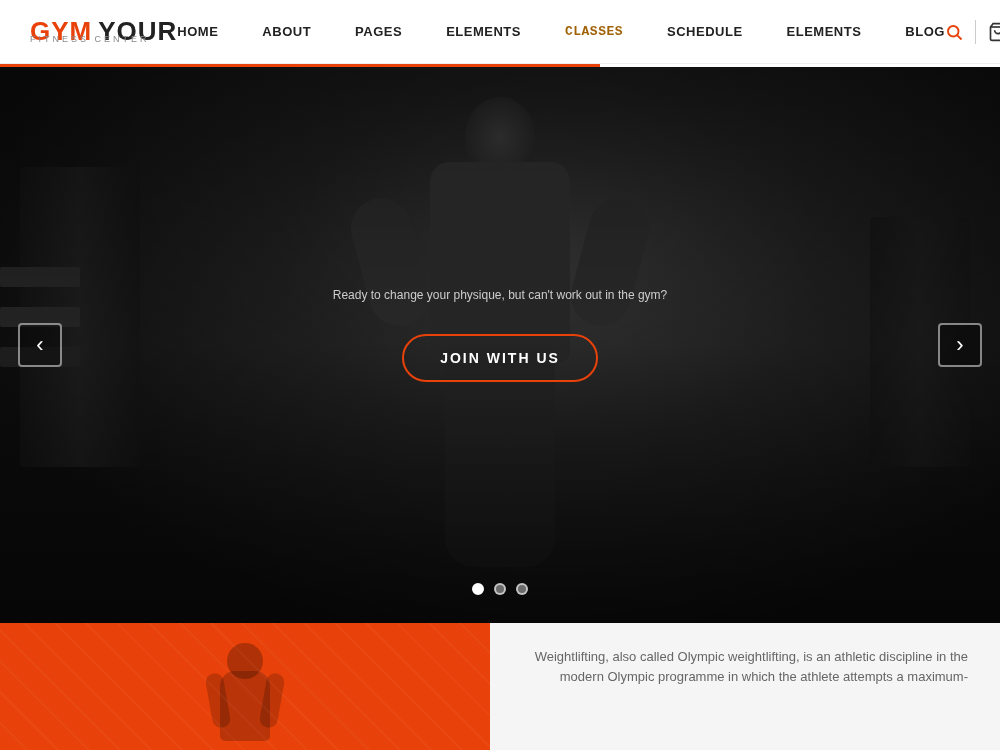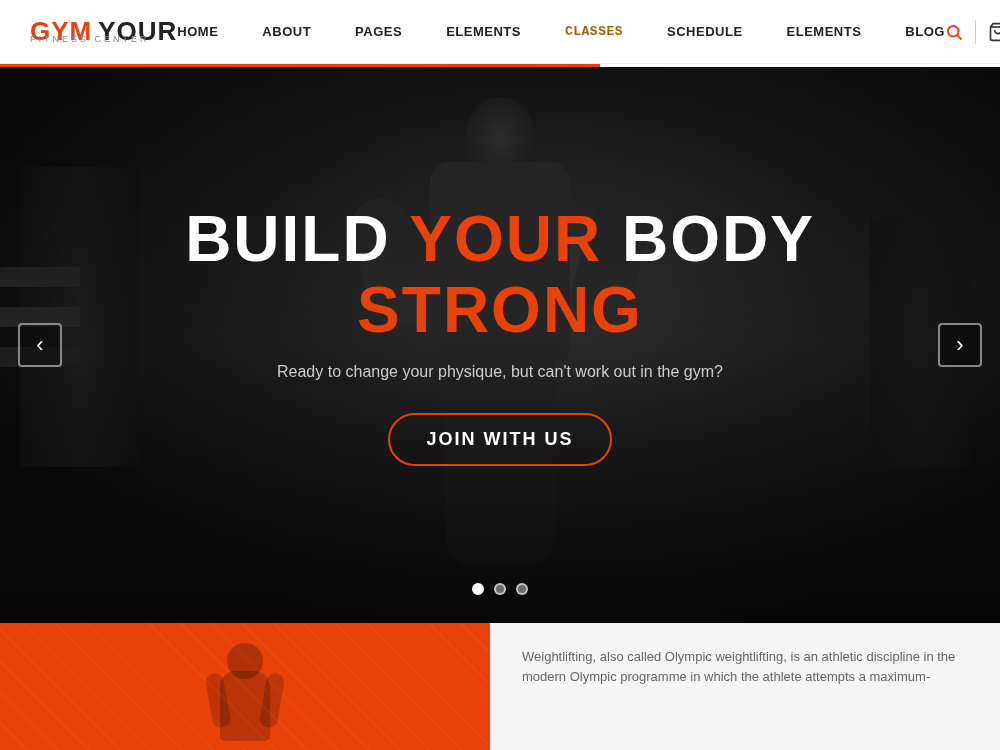--- a/index.html
+++ b/index.html
@@ -138,30 +138,30 @@
       font-size: 64px;
       font-weight: 900;
       line-height: 1.1;
       text-transform: uppercase;
       margin-bottom: 18px;
       letter-spacing: 2px;
     }
     .hero-title-white { color: #fff; }
     .hero-title-orange { color: #e8420a; }
     .hero-subtitle {
-      font-size: 16px;
+      font-size: 12px;
       color: #ccc;
       margin-bottom: 32px;
       font-weight: 300;
     }
     .hero-btn {
       border: 2px solid #e8420a;
       background: transparent;
       color: #fff;
-      font-size: 18px;
+      font-size: 14px;
       font-weight: 700;
       letter-spacing: 2px;
       padding: 14px 36px;
       border-radius: 30px;
       cursor: pointer;
       text-transform: uppercase;
       transition: background 0.2s;
     }
     .hero-dots {
       position: absolute;
@@ -242,20 +242,21 @@
     .bottom-right-title-accent {
       width: 4px;
       height: 22px;
       background: #e8420a;
       display: inline-block;
     }
     .bottom-right-text {
       font-size: 13px;
       color: #666;
       line-height: 1.5;
+      text-align: right;
     }
   </style>
 </head>
 <body>
 
 <header class="header">
   <div class="logo">
     <span class="logo-gym">GYM</span>
     <span class="logo-edge">YOUR</span>
     <span class="logo-sub">FITNESS CENTER</span>
@@ -319,26 +320,20 @@
       <div style="position:absolute;top:250px;left:50%;transform:translateX(-50%);width:110px;height:220px;background:linear-gradient(to bottom, #333 0%, #222 100%);border-radius:5px 5px 30px 30px;"></div>
     </div>
   </div>
   <div class="hero-bg"></div>
 
   <button class="hero-arrow hero-arrow-left">
     <span>‹</span>
   </button>
 
   <div class="hero-content">
-    <h1 class="hero-title">
-      <span class="hero-title-white">BUILD </span>
-      <span class="hero-title-orange">YOUR</span>
-      <span class="hero-title-white"> BODY </span>
-      <span class="hero-title-orange">STRONG</span>
-    </h1>
     <p class="hero-subtitle">Ready to change your physique, but can't work out in the gym?</p>
     <button class="hero-btn">JOIN WITH US</button>
   </div>
 
   <button class="hero-arrow hero-arrow-right">
     <span>›</span>
   </button>
 
   <div class="hero-dots">
     <div class="hero-dot active"></div>

